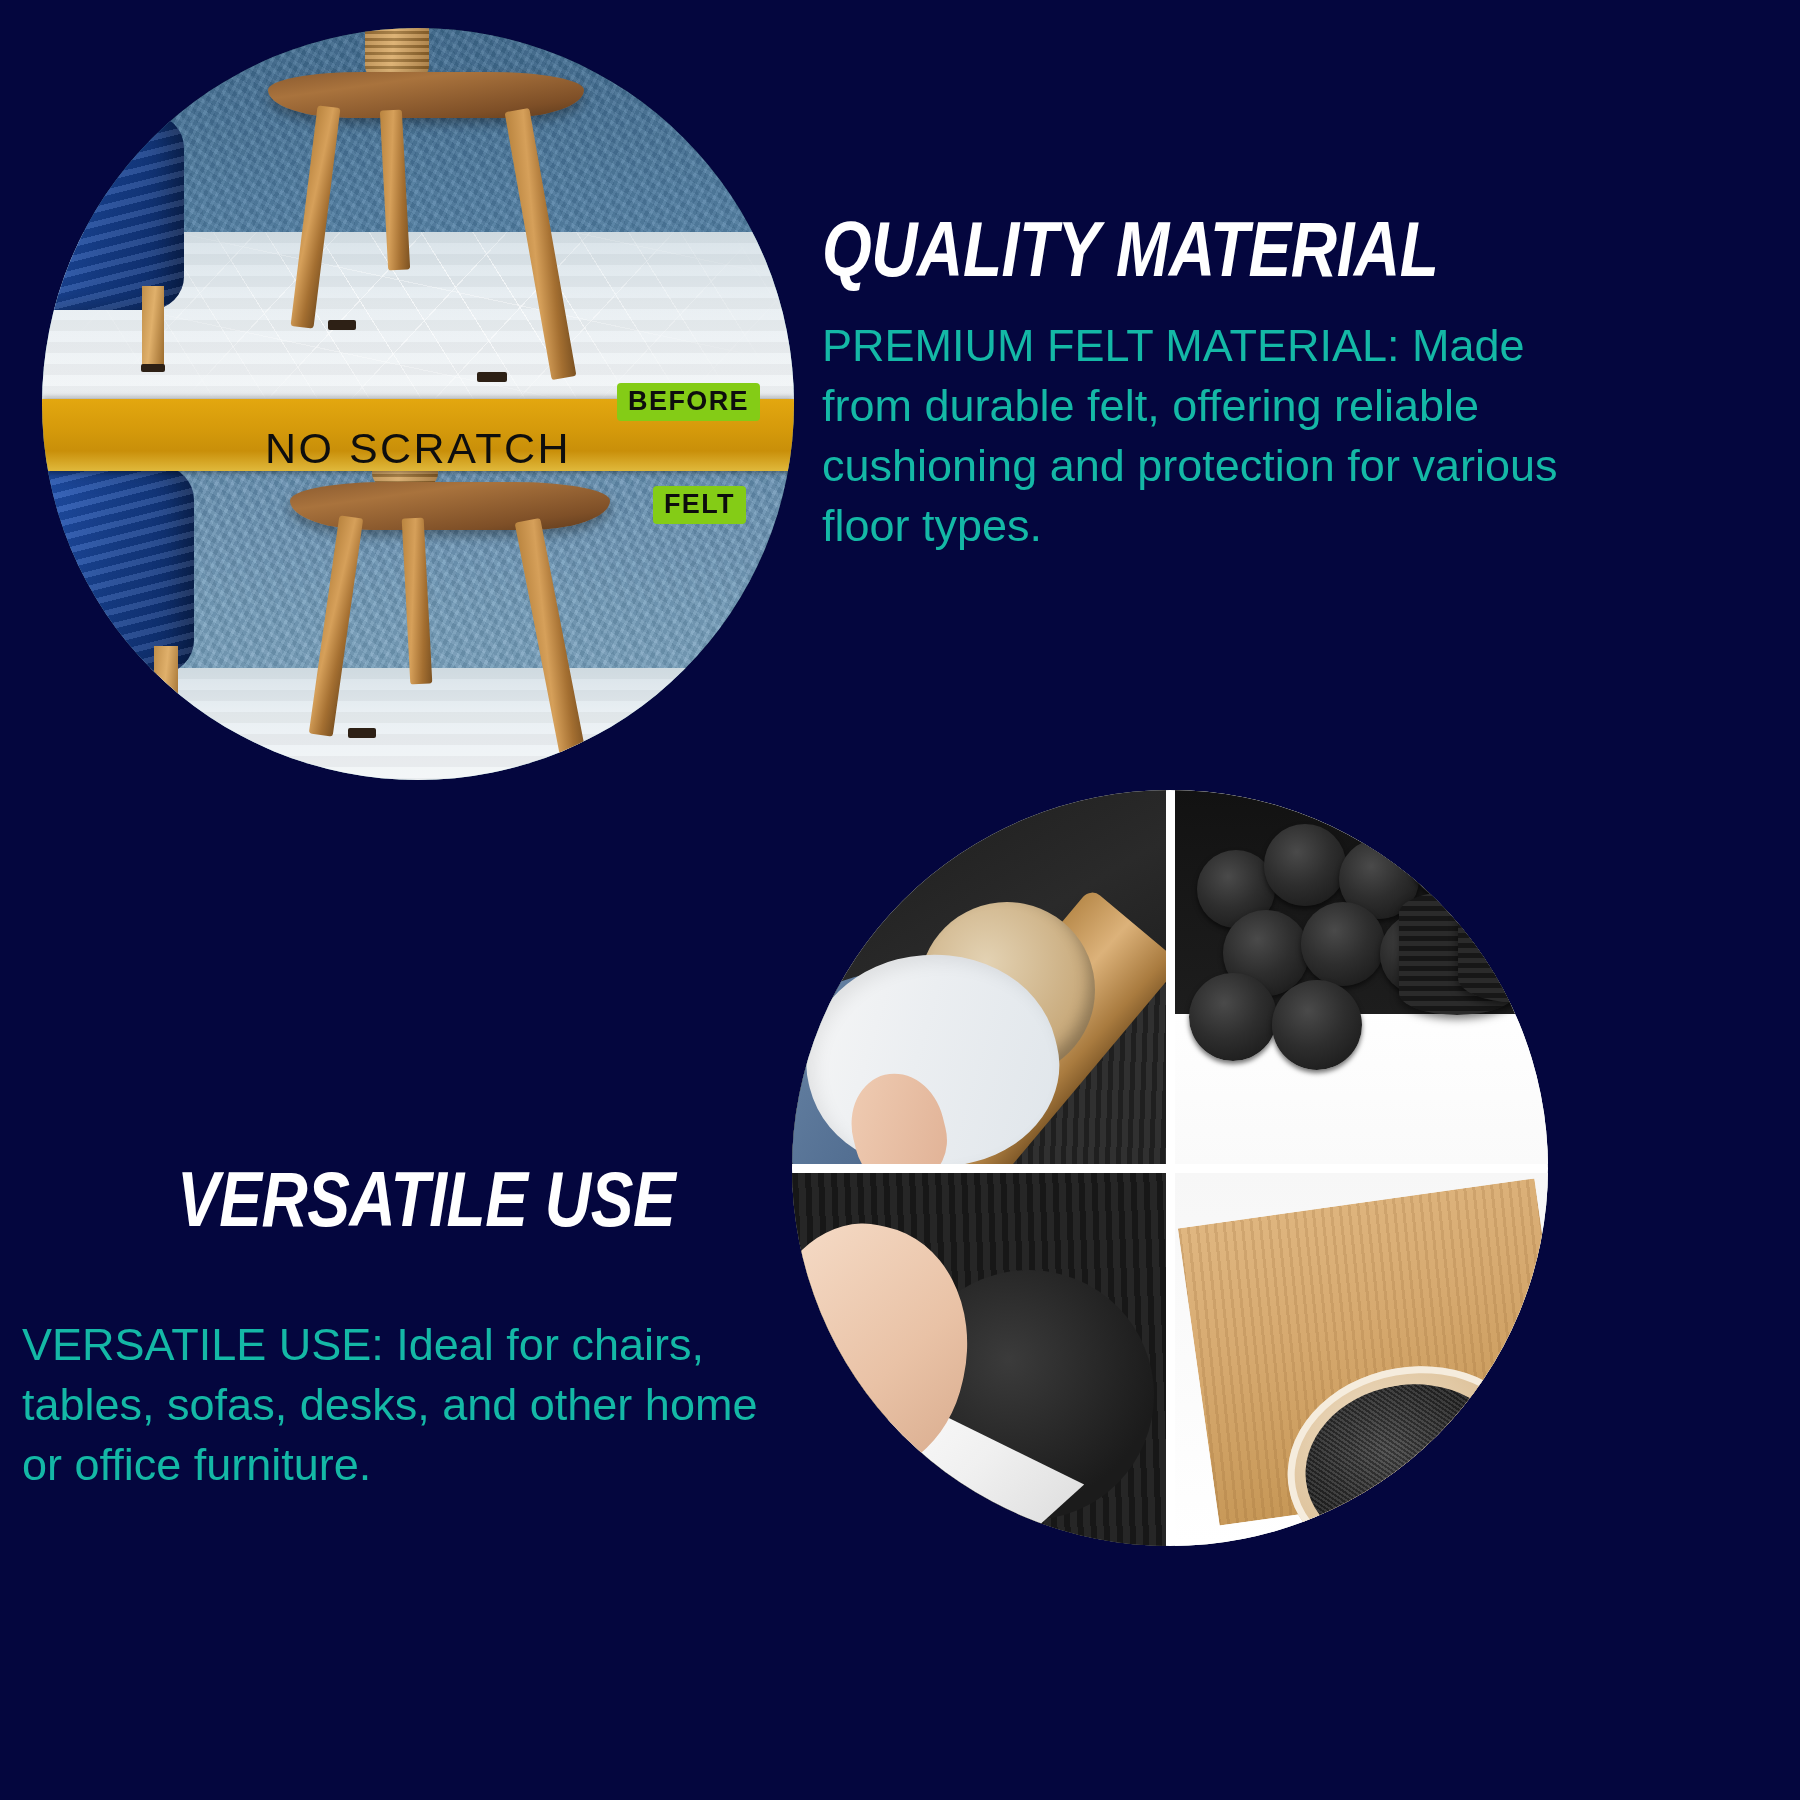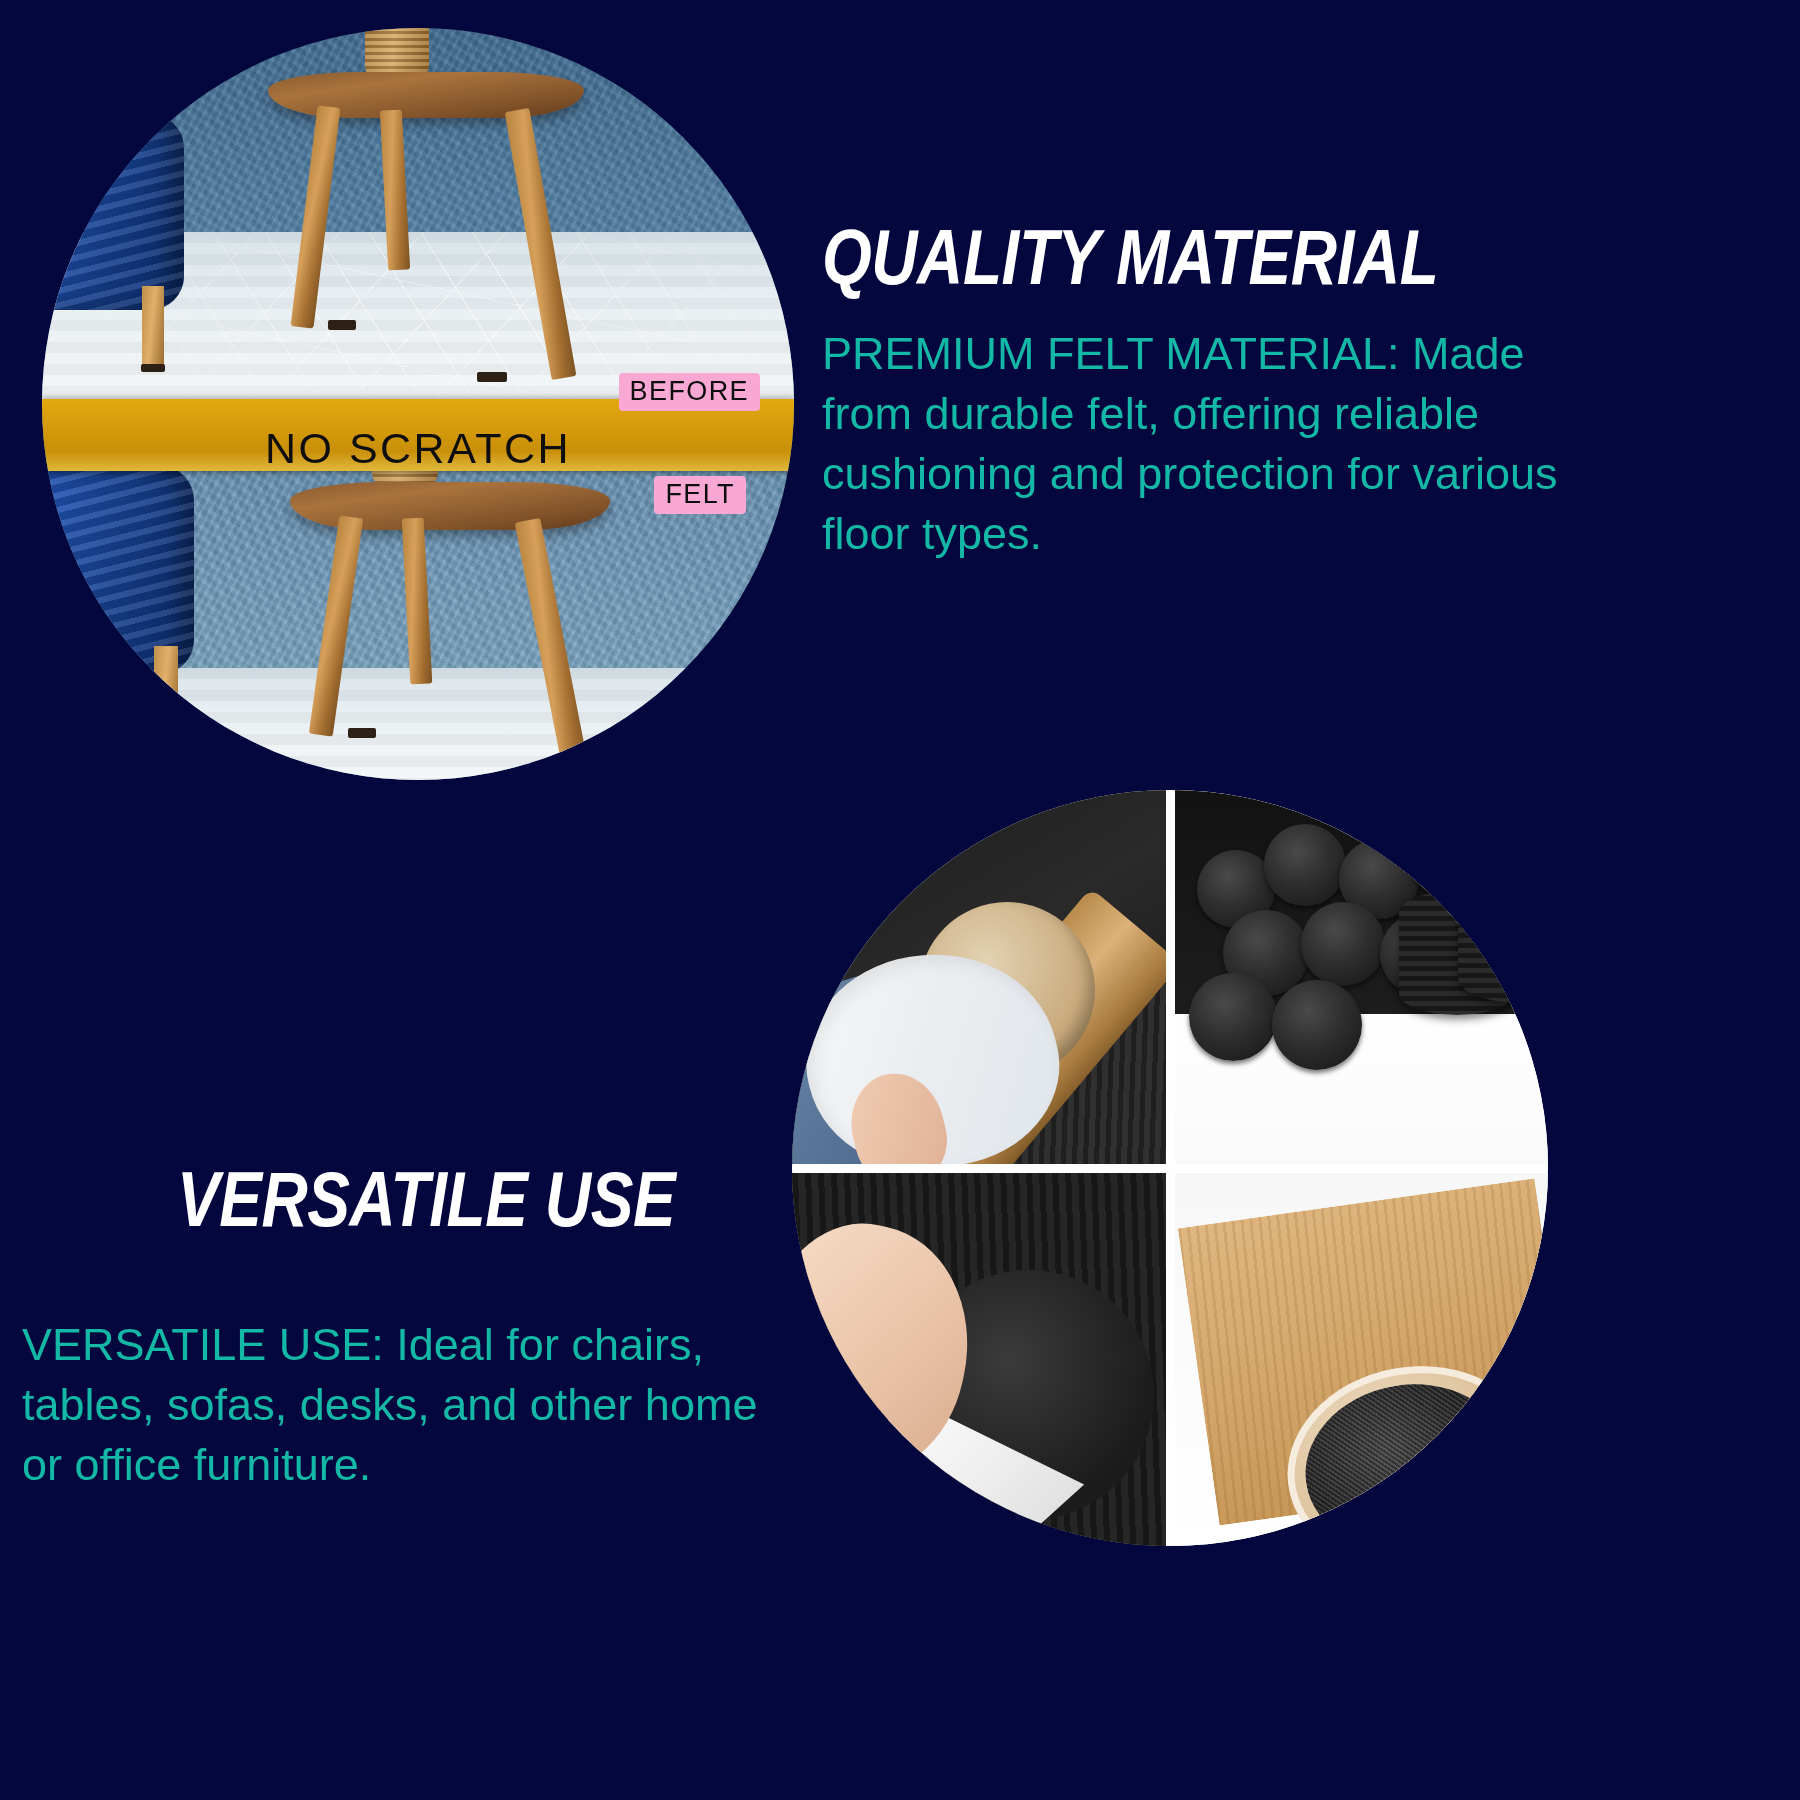--- a/index.html
+++ b/index.html
@@ -112,28 +112,29 @@
     font-family:"Liberation Sans", sans-serif;
     font-weight:400;
     font-size:43px;
     letter-spacing:2.5px;
     color:#0e0e0e;
     white-space:nowrap;
     margin-top:27px;
   }
   .ba-tag{
     position:absolute; z-index:7;
-    background:#f9a8d4;
+    background:#84cc16;
     color:#0d0d0d;
-    font-weight:400;
+    font-weight:700;
     font-size:27px;
     letter-spacing:1.4px;
     padding:5px 11px 6px;
     border-radius:4px;
     line-height:1;
+    margin-top:10px;
   }
   #before-tag{ right:34px; top:345px; }
   #after-tag { right:48px; top:448px; }
 
   
   #product-grid-circle{
     left:792px; top:790px; width:756px; height:756px;
   }
   .quad-grid{
     position:absolute; inset:0;
@@ -262,21 +263,21 @@
     transform-origin:left center;
     white-space:nowrap;
   }
   .bodytext{
     font-family:"Liberation Sans", sans-serif;
     font-weight:400;
     color:#14b8a6;
     line-height:1.33;
   }
 
-  #quality-block{ position:absolute; left:822px; top:218px; width:960px; }
+  #quality-block{ position:absolute; left:822px; top:210px; width:960px; }
   #quality-block .headline{ font-size:78px; }
   #quality-block .bodytext{ font-size:45px; margin-top:28px; width:740px; }
 
   #versatile-block{ position:absolute; left:22px; top:1160px; width:790px; }
   #versatile-block .headline{ font-size:78px; margin-left:155px; }
   #versatile-block .bodytext{ font-size:45px; margin-top:77px; width:760px; }
 </style>
 </head>
 <body style="background: rgb(4, 6, 62);">
 

